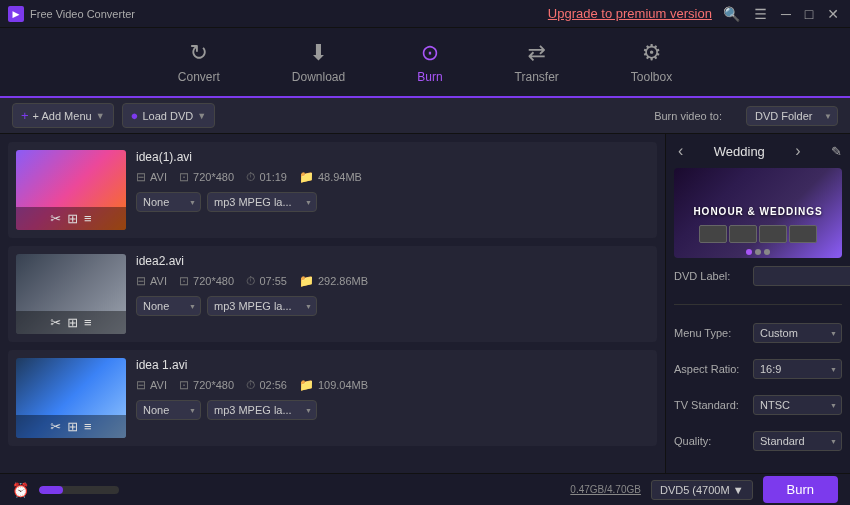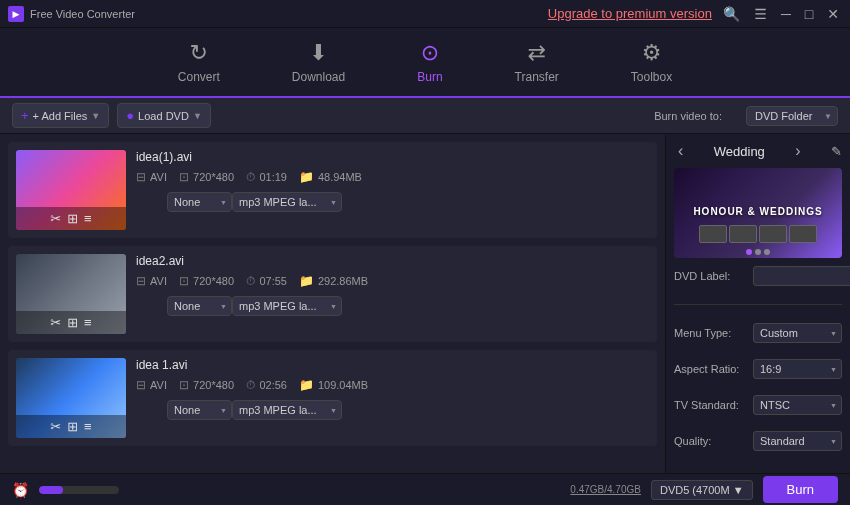--- a/index.html
+++ b/index.html
@@ -224,21 +224,21 @@
       align-items: center;
       gap: 4px;
     }
     .file-meta-icon {
       font-size: 12px;
       color: #777;
     }
     .file-controls {
       display: flex;
       align-items: center;
-      margin-left: 31px;
+      gap: 6px;
     }
     .file-select {
       background: #333348;
       border: 1px solid #444;
       border-radius: 4px;
       color: #ccc;
       padding: 3px 20px 3px 6px;
       font-size: 11px;
       appearance: none;
       cursor: pointer;
@@ -476,21 +476,21 @@
   </div>
   <div class="nav-item">
     <span class="nav-icon">⚙</span>
     <span>Toolbox</span>
   </div>
 </div>
 
 <div id="toolbar">
   <div class="toolbar-btn">
     <span class="btn-icon">+</span>
-    <span>+ Add Files</span>
+    <span>+ Add Menu</span>
     <span class="dropdown-arrow">▼</span>
   </div>
   <div class="toolbar-btn">
     <span class="btn-icon">●</span>
     <span>Load DVD</span>
     <span class="dropdown-arrow">▼</span>
   </div>
   <div class="toolbar-spacer"></div>
   <div class="burn-dest">
     <span>Burn video to:</span>

